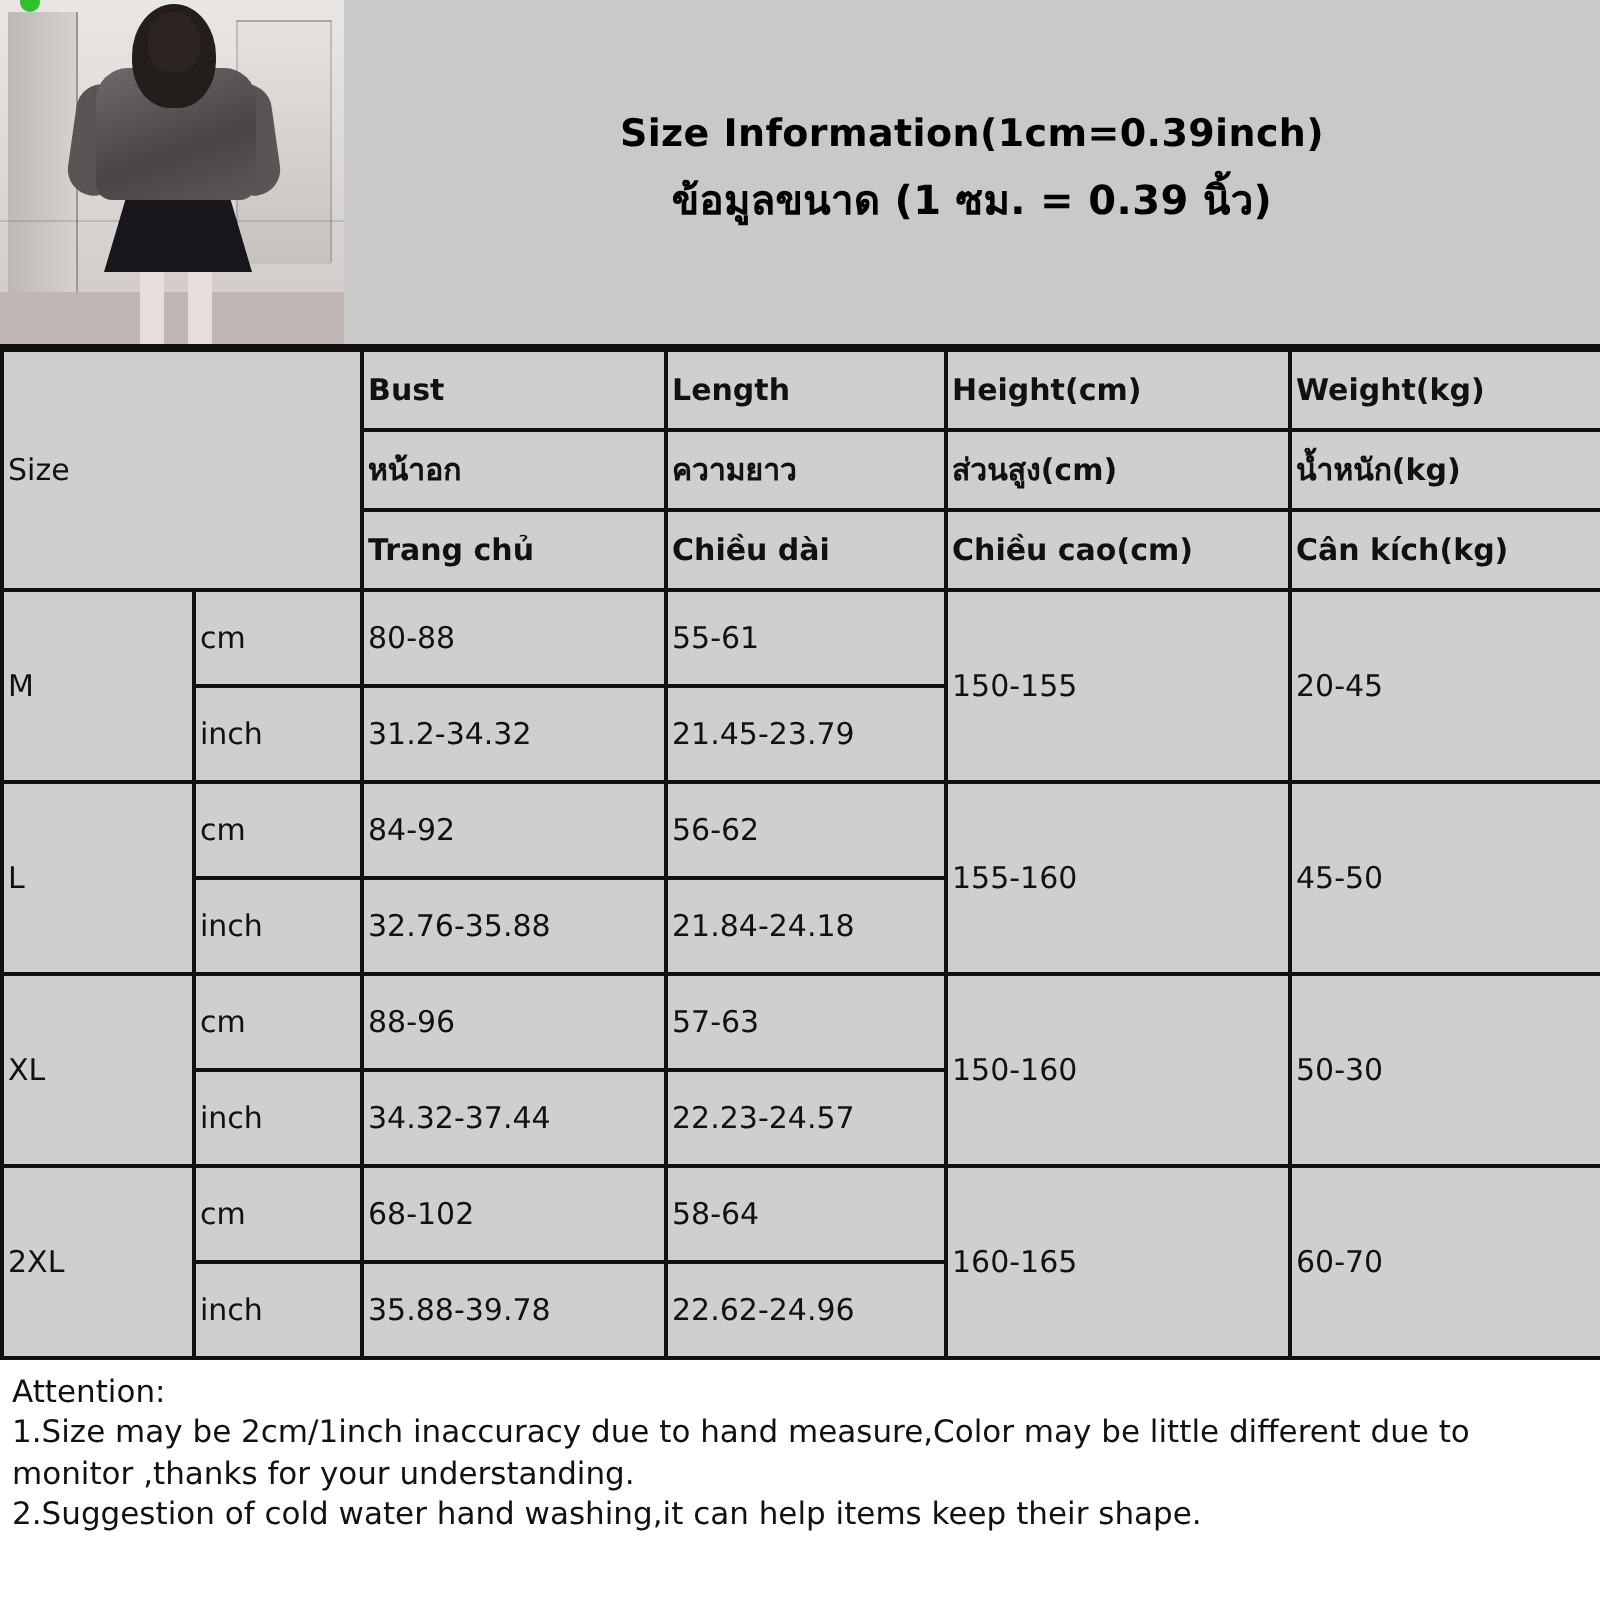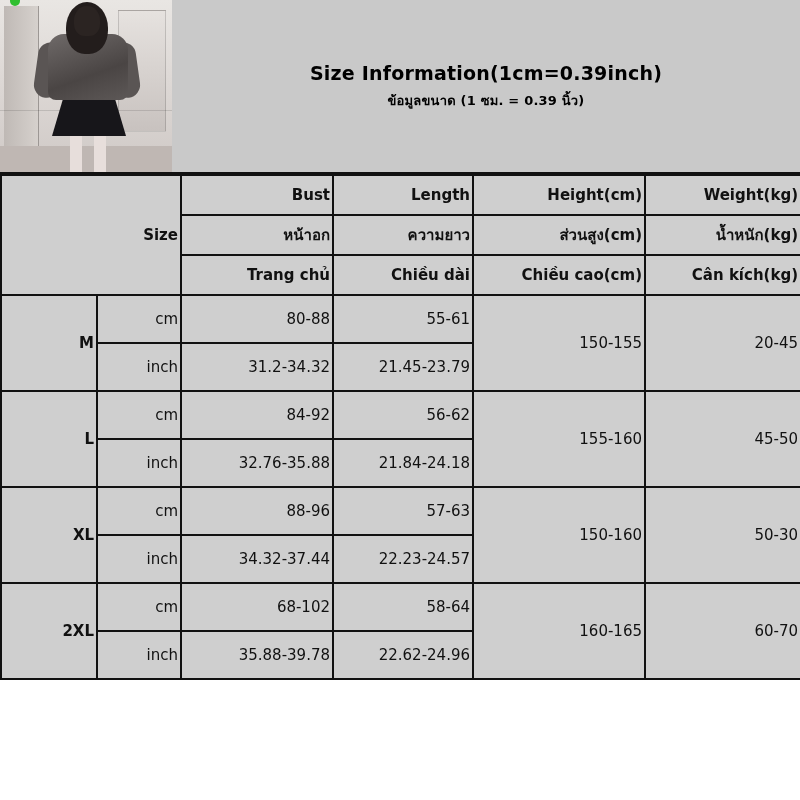--- a/index.html
+++ b/index.html
@@ -144,52 +144,52 @@
     background: #c9c9c9;
   }
   .title-line {
     font-size: 19px;
     font-weight: bold;
     color: #000;
     text-align: center;
     letter-spacing: 0.2px;
     white-space: nowrap;
   }
-  .title-line.thai { font-size: 13px; }
+  .title-line.thai { font-size: 20px; }
 
   
   table.size-table {
     width: 800px;
     border-collapse: collapse;
     table-layout: fixed;
   }
   table.size-table td {
     border: 2px solid #111;
-    text-align: right;
+    text-align: left;
     vertical-align: middle;
     font-size: 15px;
     color: #111;
     background: #cfcfcf;
     padding: 2px 2px;
   }
   .col-size   { width: 96px; }
   .col-unit   { width: 84px; }
   .col-bust   { width: 152px; }
   .col-length { width: 140px; }
   .col-height { width: 172px; }
   .col-weight { width: 156px; }
 
   td.hdr {
     font-weight: bold;
     font-size: 15.5px;
     height: 34px;
     background: #cfcfcf;
   }
   td.size-cell {
-    font-weight: bold;
+    font-weight: normal;
     font-size: 17px;
     background: #cbcbcb;
   }
   td.unit-cell {
     font-weight: normal;
     font-size: 14.5px;
   }
   td.val {
     font-size: 15.5px;
   }
@@ -314,14 +314,19 @@
         <td class="val" rowspan="2">60-70</td>
       </tr>
       <tr>
         <td class="unit-cell tall">inch</td>
         <td class="val tall">35.88-39.78</td>
         <td class="val tall">22.62-24.96</td>
       </tr>
     </tbody>
   </table>
 
+  <div class="attention">
+    <p>Attention:</p>
+    <p>1.Size may be 2cm/1inch inaccuracy due to hand measure,Color may be little different due to monitor ,thanks for your understanding.</p>
+    <p>2.Suggestion of cold water hand washing,it can help items keep their shape.</p>
+  </div>
 
 </div>
 
 </body></html>

